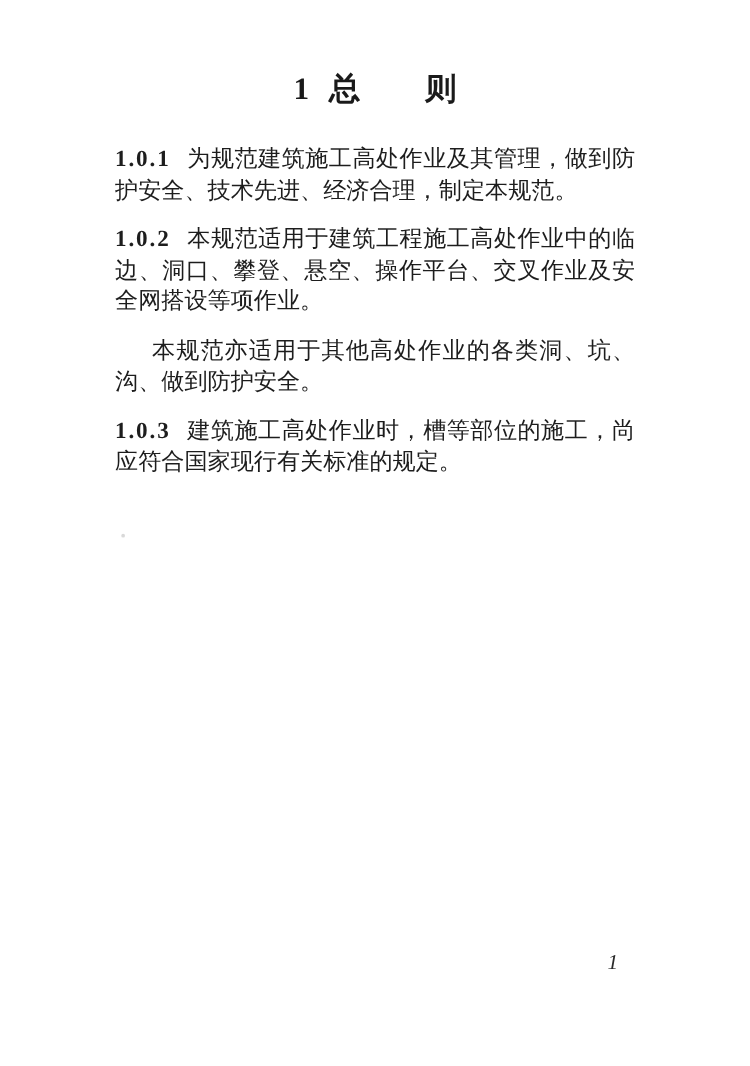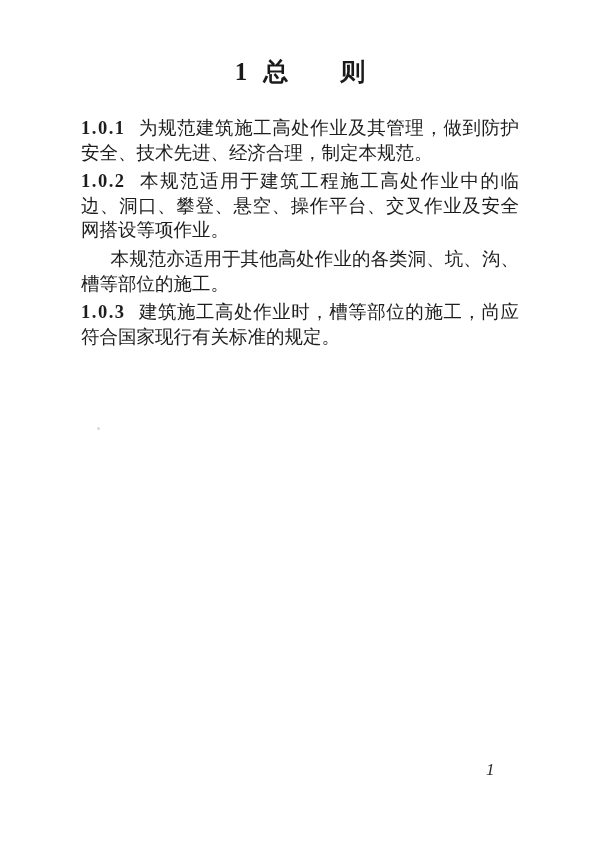--- a/index.html
+++ b/index.html
@@ -37,21 +37,21 @@
     width: 446px;
     margin: 28px auto 0 auto;
     font-size: 18.5px;
     line-height: 24.6px;
     text-align: justify;
     text-align-last: left;
     text-justify: inter-character;
     color: #1d1d1d;
   }
   .clause {
-    margin: 4px;
+    margin: 15px;
   }
   .clause .clause-num {
     font-weight: bold;
     letter-spacing: 1.5px;
     margin-right: 13px;
     white-space: nowrap;
   }
   .clause.indent {
     text-indent: 1.6em;
   }
@@ -80,21 +80,21 @@
   <h1 class="chapter-heading">
     <span class="num">1</span><span class="word1">总</span><span class="word2">则</span>
   </h1>
 
   <div class="content">
 
     <p class="clause"><span class="clause-num">1.0.1</span><span>为规范建筑施工高处作业及其管理，做到防护安全、技术先进、经济合理，制定本规范。</span></p>
 
     <p class="clause"><span class="clause-num">1.0.2</span><span>本规范适用于建筑工程施工高处作业中的临边、洞口、攀登、悬空、操作平台、交叉作业及安全网搭设等项作业。</span></p>
 
-    <p class="clause indent"><span>本规范亦适用于其他高处作业的各类洞、坑、沟、槽等部位的施工。</span></p>
+    <p class="clause indent"><span>本规范亦适用于其他高处作业的各类洞、坑、沟、做到防护安全。</span></p>
 
     <p class="clause"><span class="clause-num">1.0.3</span><span>建筑施工高处作业时，槽等部位的施工，尚应符合国家现行有关标准的规定。</span></p>
 
   </div>
 
   <div class="page-number">1</div>
 
   <div class="speck" style="left:97px; top:427px; opacity:.55;"></div>
 
 </div>

